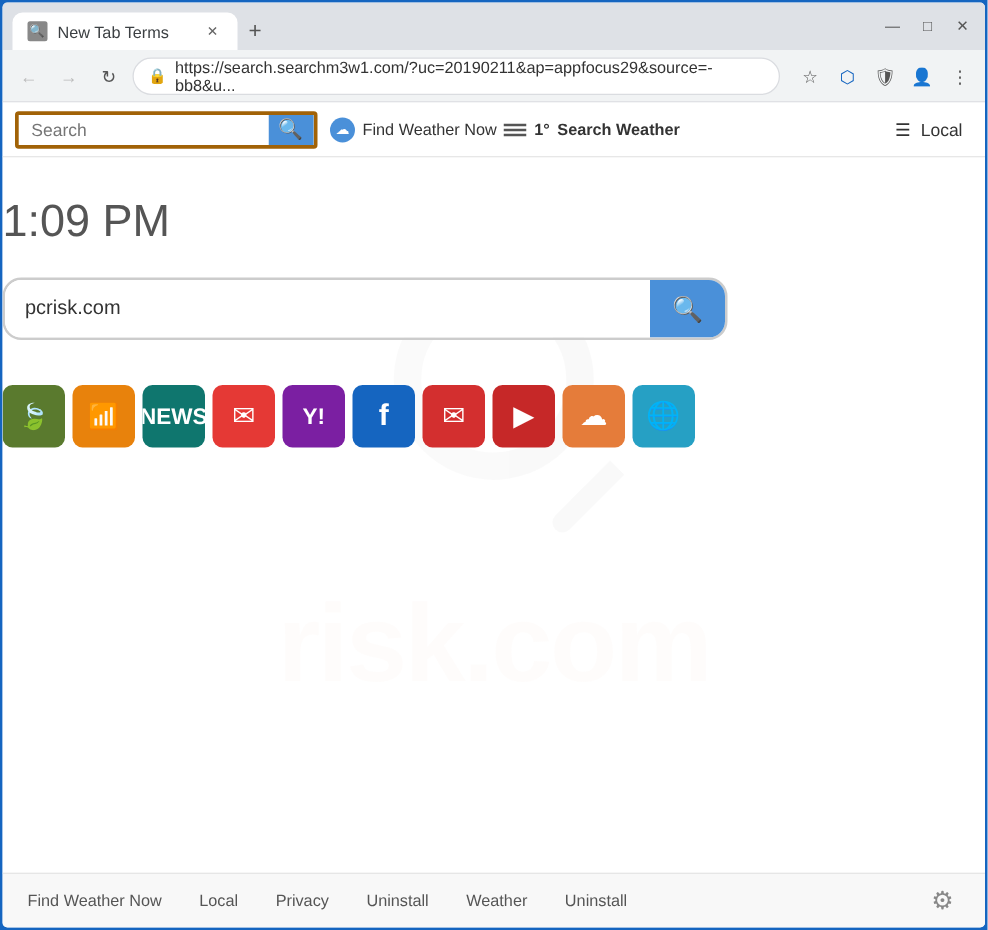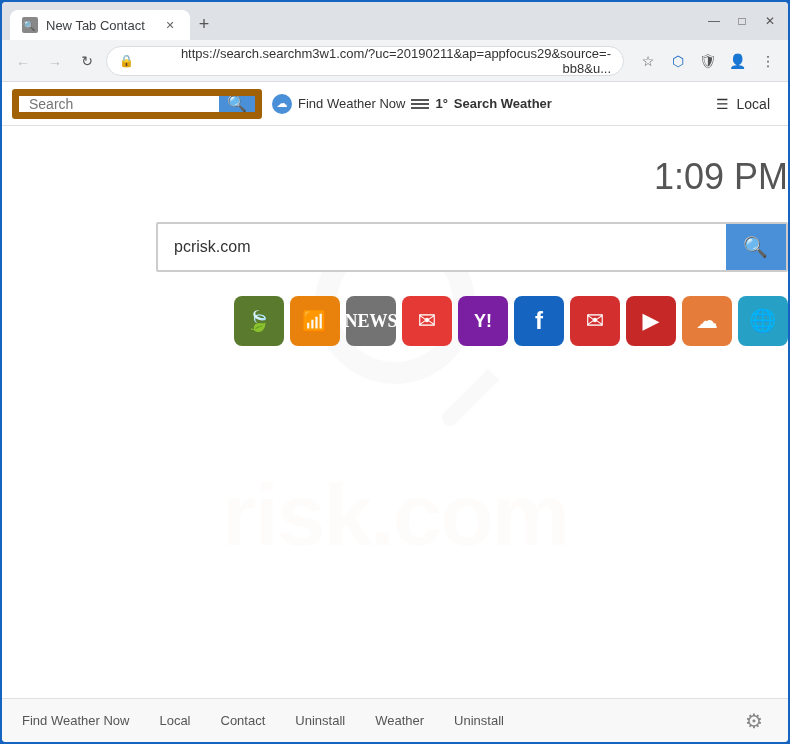--- a/index.html
+++ b/index.html
@@ -151,21 +151,20 @@
 
     .address-icon {
       font-size: 12px;
       color: #1a73e8;
     }
 
     .address-text {
       font-size: 13px;
       color: #333;
       flex: 1;
-      text-align: right;
     }
 
     .address-right-icons {
       display: flex;
       align-items: center;
       gap: 6px;
       margin-left: 6px;
     }
 
     .addr-icon-btn {
@@ -187,21 +186,21 @@
       display: flex;
       align-items: center;
       padding: 0 10px;
       gap: 10px;
       border-bottom: 1px solid #e0e0e0;
     }
 
     .toolbar-search {
       display: flex;
       align-items: center;
-      border: 7px solid #a16207;
+      border: 3px solid #a16207;
       border-radius: 3px;
       height: 30px;
       overflow: hidden;
       justify-content: center;
     }
 
     .toolbar-search input {
       border: none;
       outline: none;
       padding: 0 10px;
@@ -269,21 +268,21 @@
       padding: 4px 8px;
       border-radius: 3px;
     }
 
     
     .page-content {
       flex: 1;
       background: #fff;
       display: flex;
       flex-direction: column;
-      align-items: flex-end;
+      align-items: flex-start;
       position: relative;
       overflow: hidden;
     }
 
     
     .watermark {
       position: absolute;
       top: 50%;
       left: 50%;
       transform: translate(-50%, -55%);
@@ -299,27 +298,27 @@
       font-size: 36px;
       color: #555;
       margin-top: 30px;
       margin-bottom: 24px;
       z-index: 1;
     }
 
     
     .main-search {
       display: flex;
-      width: 632px;
+      width: 580px;
       height: 50px;
       border: 2px solid #ccc;
-      border-radius: 2px;
+      border-radius: 15px;
       overflow: hidden;
       z-index: 1;
-      margin-bottom: 24px;
+      margin-bottom: 36px;
     }
 
     .main-search input {
       flex: 1;
       border: none;
       outline: none;
       padding: 0 16px;
       font-size: 16px;
       color: #333;
     }
@@ -382,39 +381,39 @@
       align-items: center;
       justify-content: center;
       font-size: 20px;
       color: #888;
       cursor: pointer;
     }
 
     
     .sc-green { background: #5a7a2e; }
     .sc-orange { background: #e8820c; }
-    .sc-news { background: #737373; font-family: Liberation Serif, serif; }
+    .sc-news { background: #0f766e; }
     .sc-gmail { background: #e53935; }
     .sc-yahoo { background: #7b1fa2; }
     .sc-facebook { background: #1565C0; }
     .sc-gmail2 { background: #d32f2f; }
     .sc-youtube { background: #c62828; }
     .sc-weather { background: #e57c3a; }
     .sc-globe { background: #26a0c4; }
   </style>
 </head>
 <body>
 
 <div class="browser-window">
 
   <div class="title-bar">
     <div class="tab-bar">
       <div class="tab">
         <div class="tab-favicon">🔍</div>
-        <span>New Tab Contact</span>
+        <span>New Tab Terms</span>
         <div class="tab-close">✕</div>
       </div>
       <div class="new-tab-btn">+</div>
     </div>
     <div class="window-controls">
       <div class="win-btn">—</div>
       <div class="win-btn">□</div>
       <div class="win-btn close">✕</div>
     </div>
   </div>
@@ -505,20 +504,20 @@
         </div>
       <div class="shortcut sc-globe">
           <span style="color:#fff;font-size:22px;">🌐</span>
         </div>
     </div>
   </div>
 
   <div class="footer">
     <a>Find Weather Now</a>
     <a>Local</a>
-    <a>Contact</a>
+    <a>Privacy</a>
     <a>Uninstall</a>
     <a>Weather</a>
     <a>Uninstall</a>
     <div class="footer-gear">⚙</div>
   </div>
 
 </div>
 
 </body></html>

